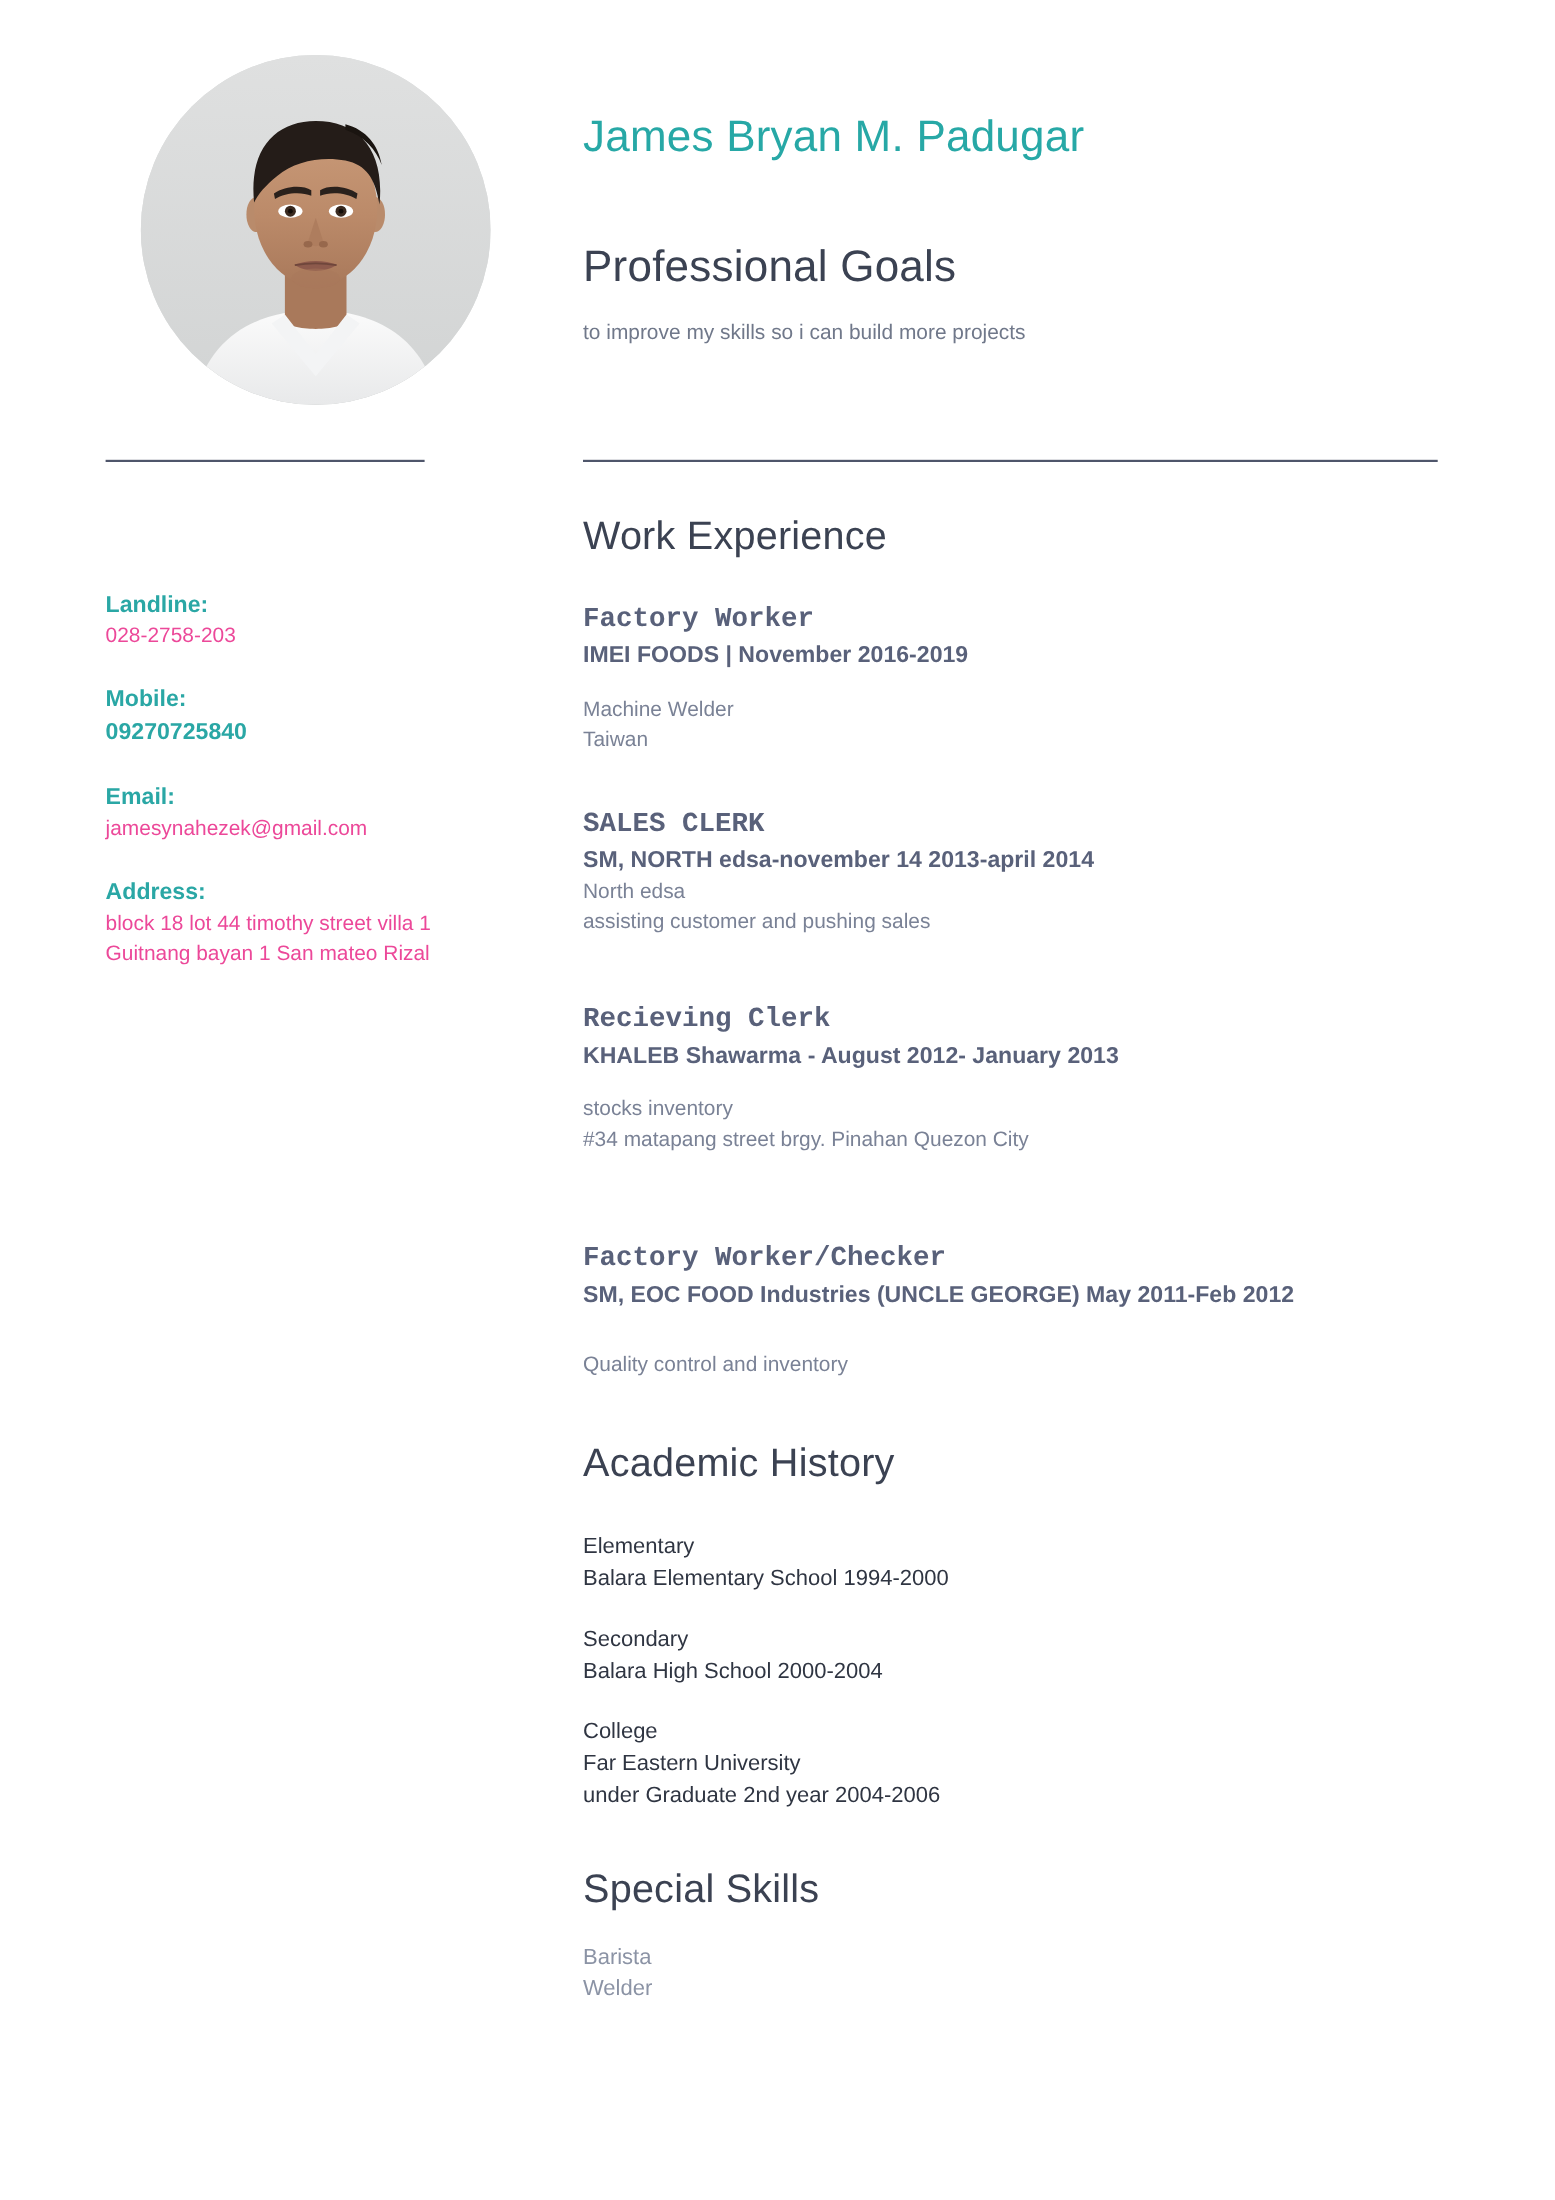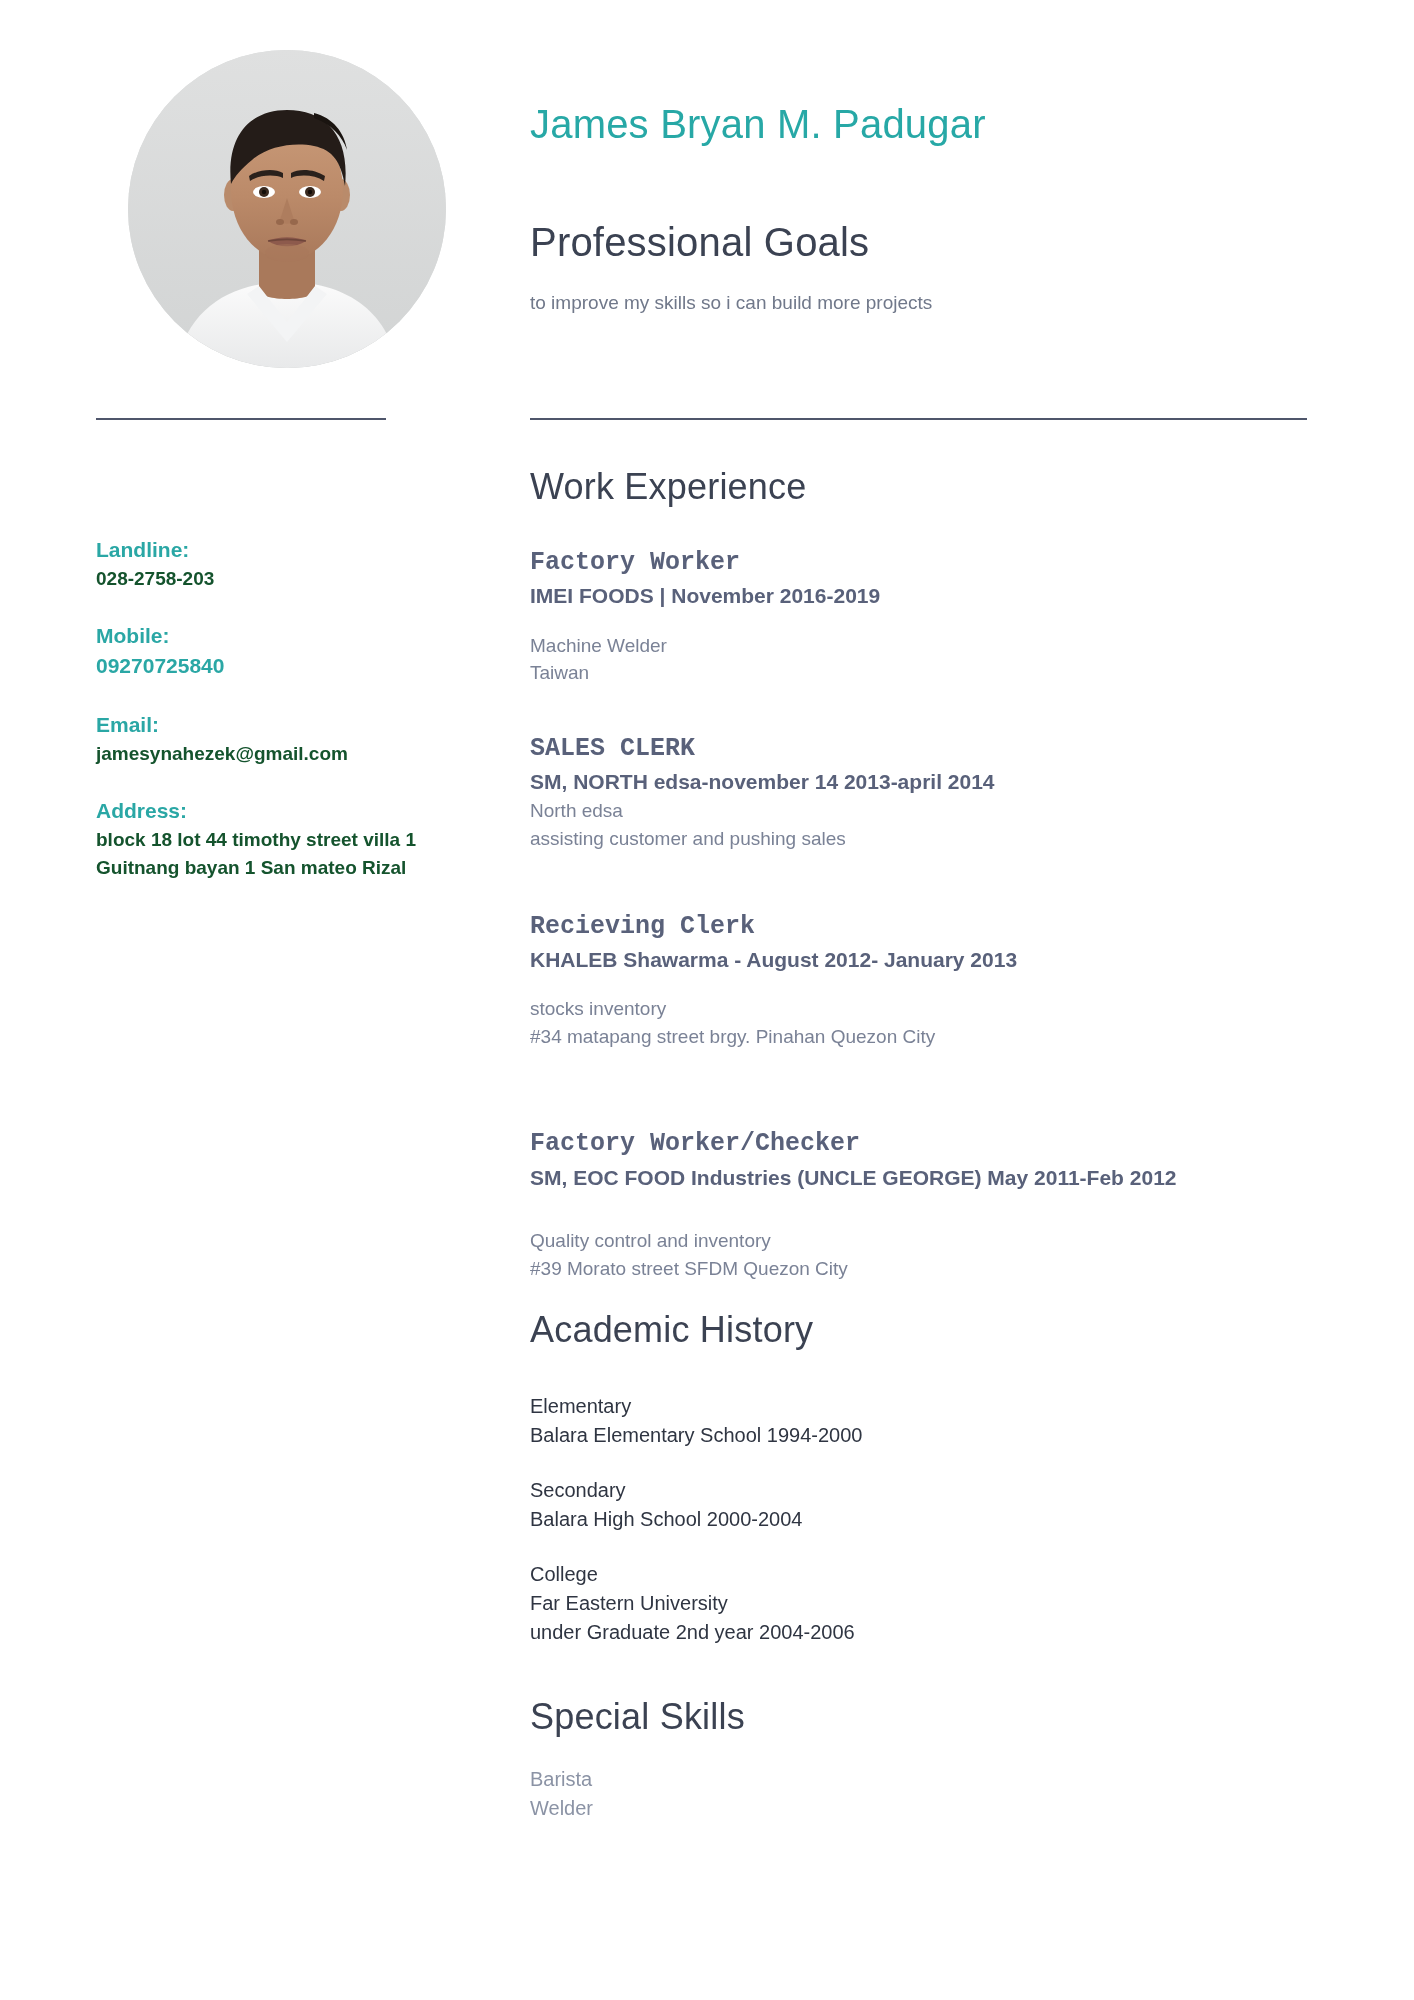--- a/index.html
+++ b/index.html
@@ -84,22 +84,22 @@
   }
   .contact-block { margin-bottom: 28px; }
   .contact-label {
     font-size: 21px;
     font-weight: 700;
     color: #2aa7a5;
     line-height: 1.45;
   }
   .contact-value {
     font-size: 19px;
-    font-weight: 700;
-    color: #14532d;
+    font-weight: 400;
+    color: #ec4899;
     line-height: 1.45;
   }
   .contact-value.accent {
     color: #2aa7a5;
     font-weight: 700;
     font-size: 21px;
   }
   .contact-value .line { display: block; }
 
   
@@ -284,21 +284,20 @@
     </div>
 
     <div class="gap-lg"></div>
     <div class="gap-sm"></div>
 
     <div class="job">
       <div class="job-role">Factory Worker/Checker</div>
       <div class="job-company">SM, EOC FOOD Industries (UNCLE GEORGE) May 2011-Feb 2012</div>
       <div class="gap-md"></div>
       <div class="job-detail">Quality control and inventory</div>
-      <div class="job-detail">#39 Morato street SFDM Quezon City</div>
     </div>
 
   </div>
 
   <div class="section-title acad-title-pos">Academic History</div>
 
   <div class="acad-list-pos">
 
     <div class="edu-item">
       <div class="edu-line">Elementary</div>

